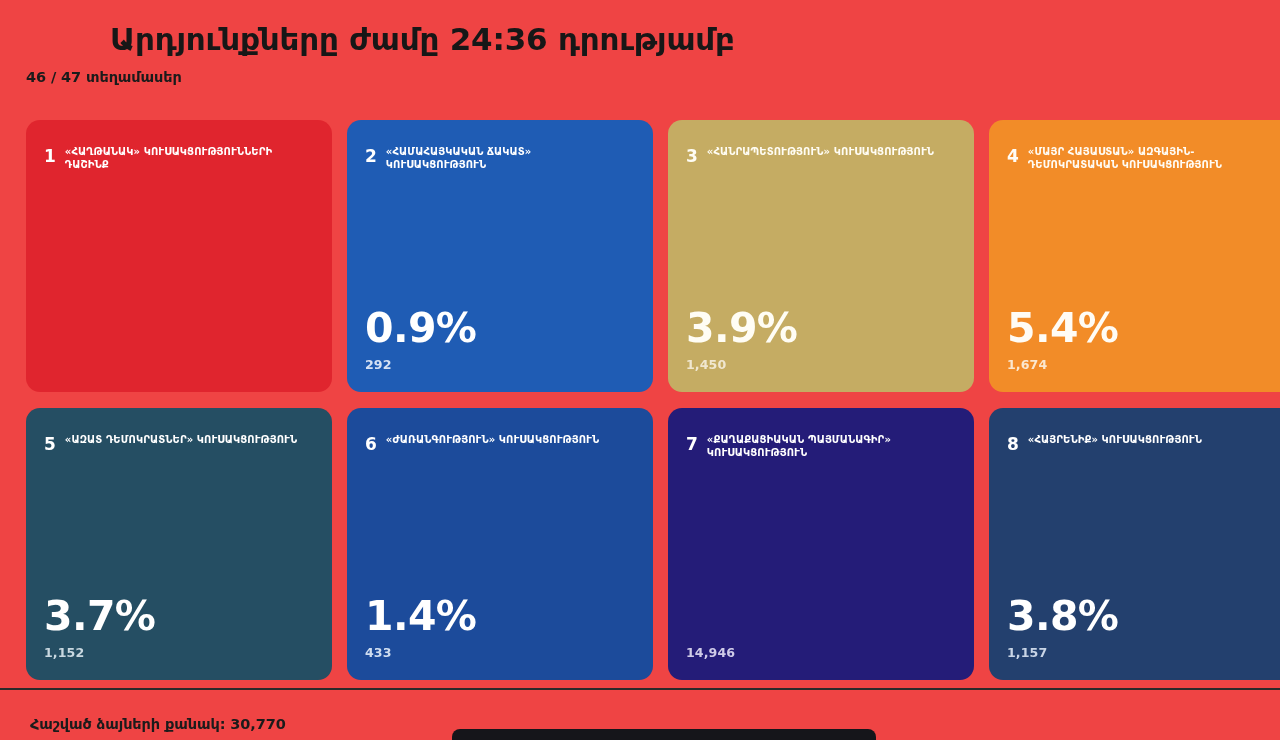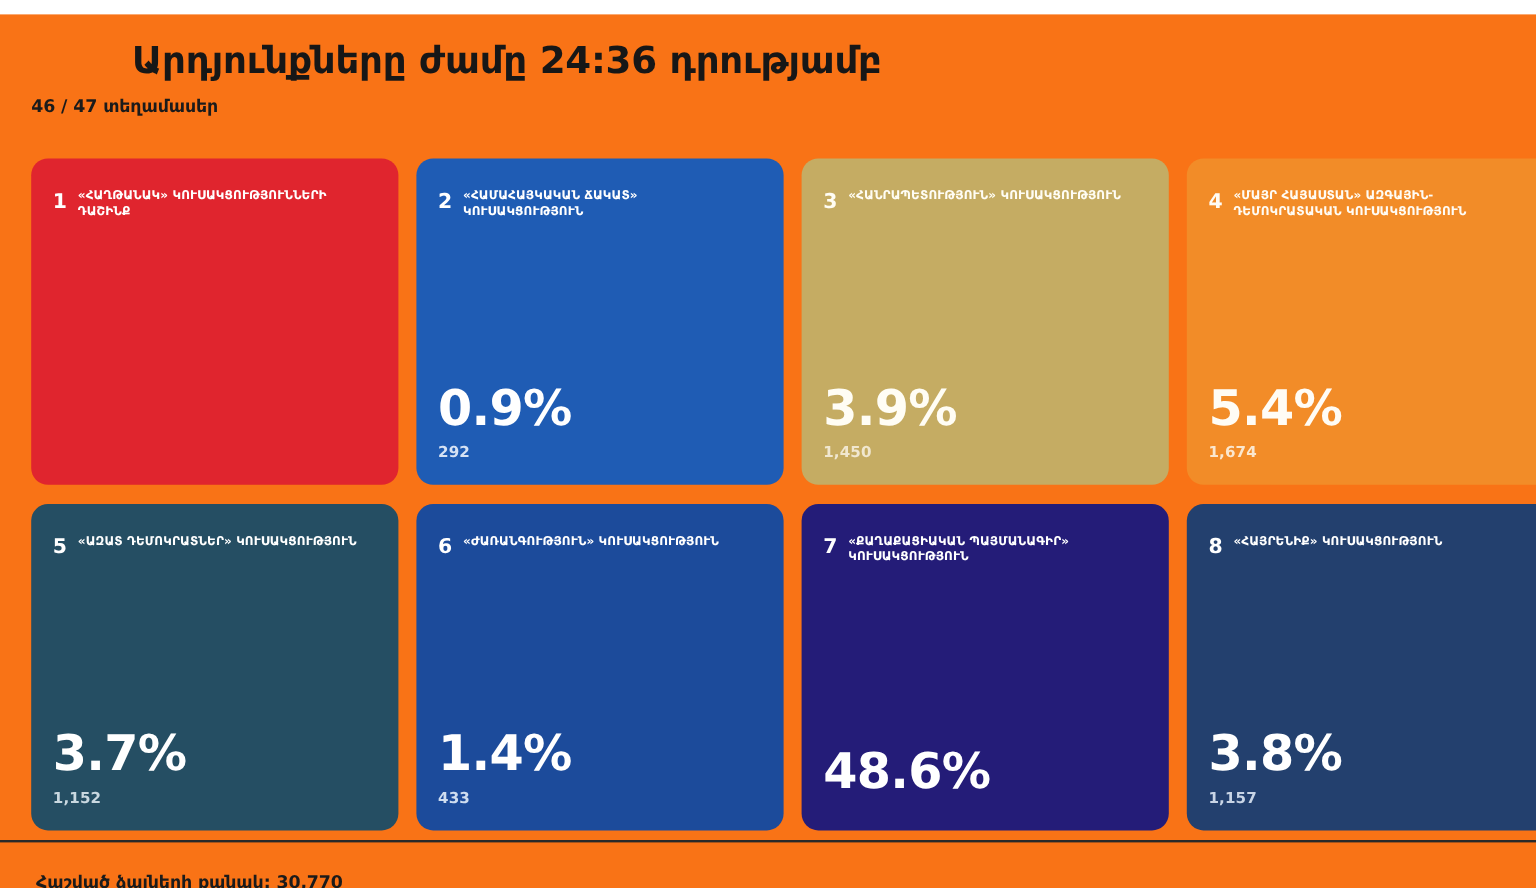--- a/index.html
+++ b/index.html
@@ -11,22 +11,21 @@
     width: 1280px;
     height: 740px;
     font-family: "DejaVu Sans", "Liberation Sans", sans-serif;
     overflow: hidden;
     position: relative;
   }
 
   .page {
     position: absolute;
     inset: 0;
-    background: #f97316;
-    margin-top: 12px;
+    background: #ef4444;
   }
 
   
   .header {
     padding: 22px 0 0 0;
   }
   .title {
     margin: 0 0 0 110px;
     font-size: 31px;
     font-weight: 800;
@@ -199,21 +198,21 @@
           <div class="pct">1.4%</div>
           <div class="votes" style="color: rgb(207, 221, 240);">433</div>
         </div>
       </div>
       <div class="card" style="background: rgb(36, 28, 120); color: rgb(255, 255, 255);">
         <div class="card-head">
           <div class="rank">7</div>
           <div class="party-name">«ՔԱՂԱՔԱՑԻԱԿԱՆ ՊԱՅՄԱՆԱԳԻՐ» ԿՈՒՍԱԿՑՈՒԹՅՈՒՆ</div>
         </div>
         <div class="card-foot">
-          <div class="pct">48.6%</div>
+          <div class="votes" style="color: rgb(207, 203, 232);">14,946</div>
         </div>
       </div>
       <div class="card" style="background: rgb(35, 64, 110); color: rgb(255, 255, 255);">
         <div class="card-head">
           <div class="rank">8</div>
           <div class="party-name">«ՀԱՅՐԵՆԻՔ» ԿՈՒՍԱԿՑՈՒԹՅՈՒՆ</div>
         </div>
         <div class="card-foot">
           <div class="pct">3.8%</div>
           <div class="votes" style="color: rgb(201, 213, 230);">1,157</div>

